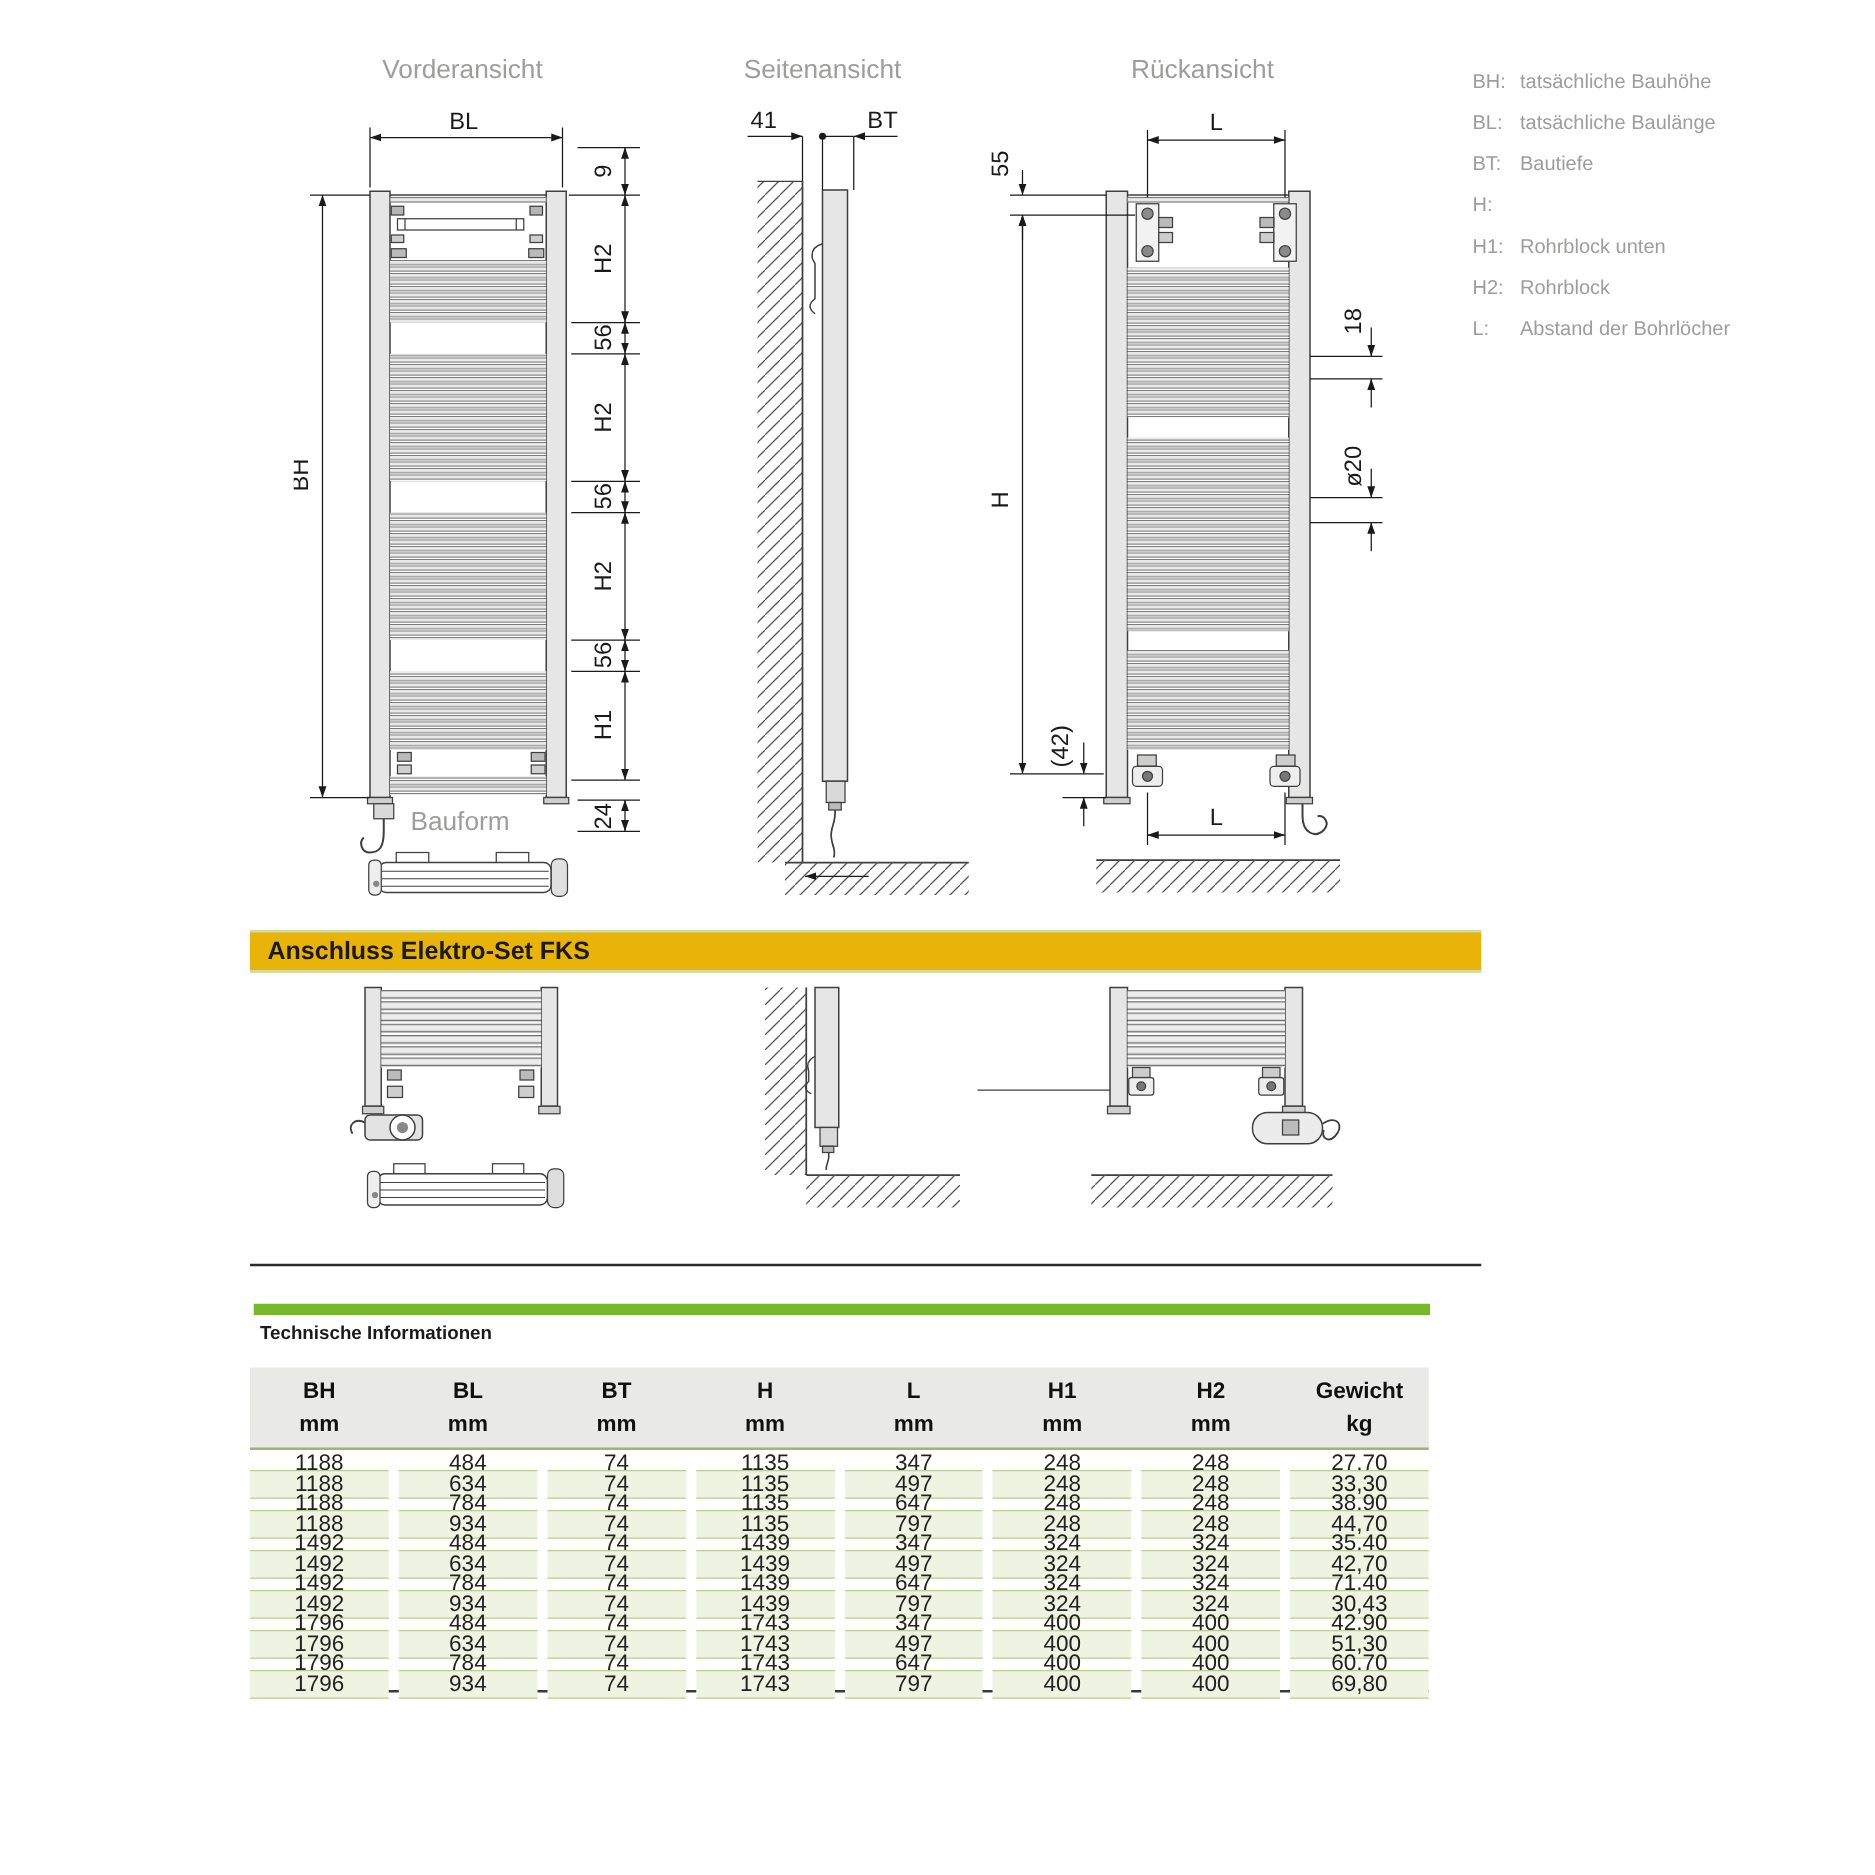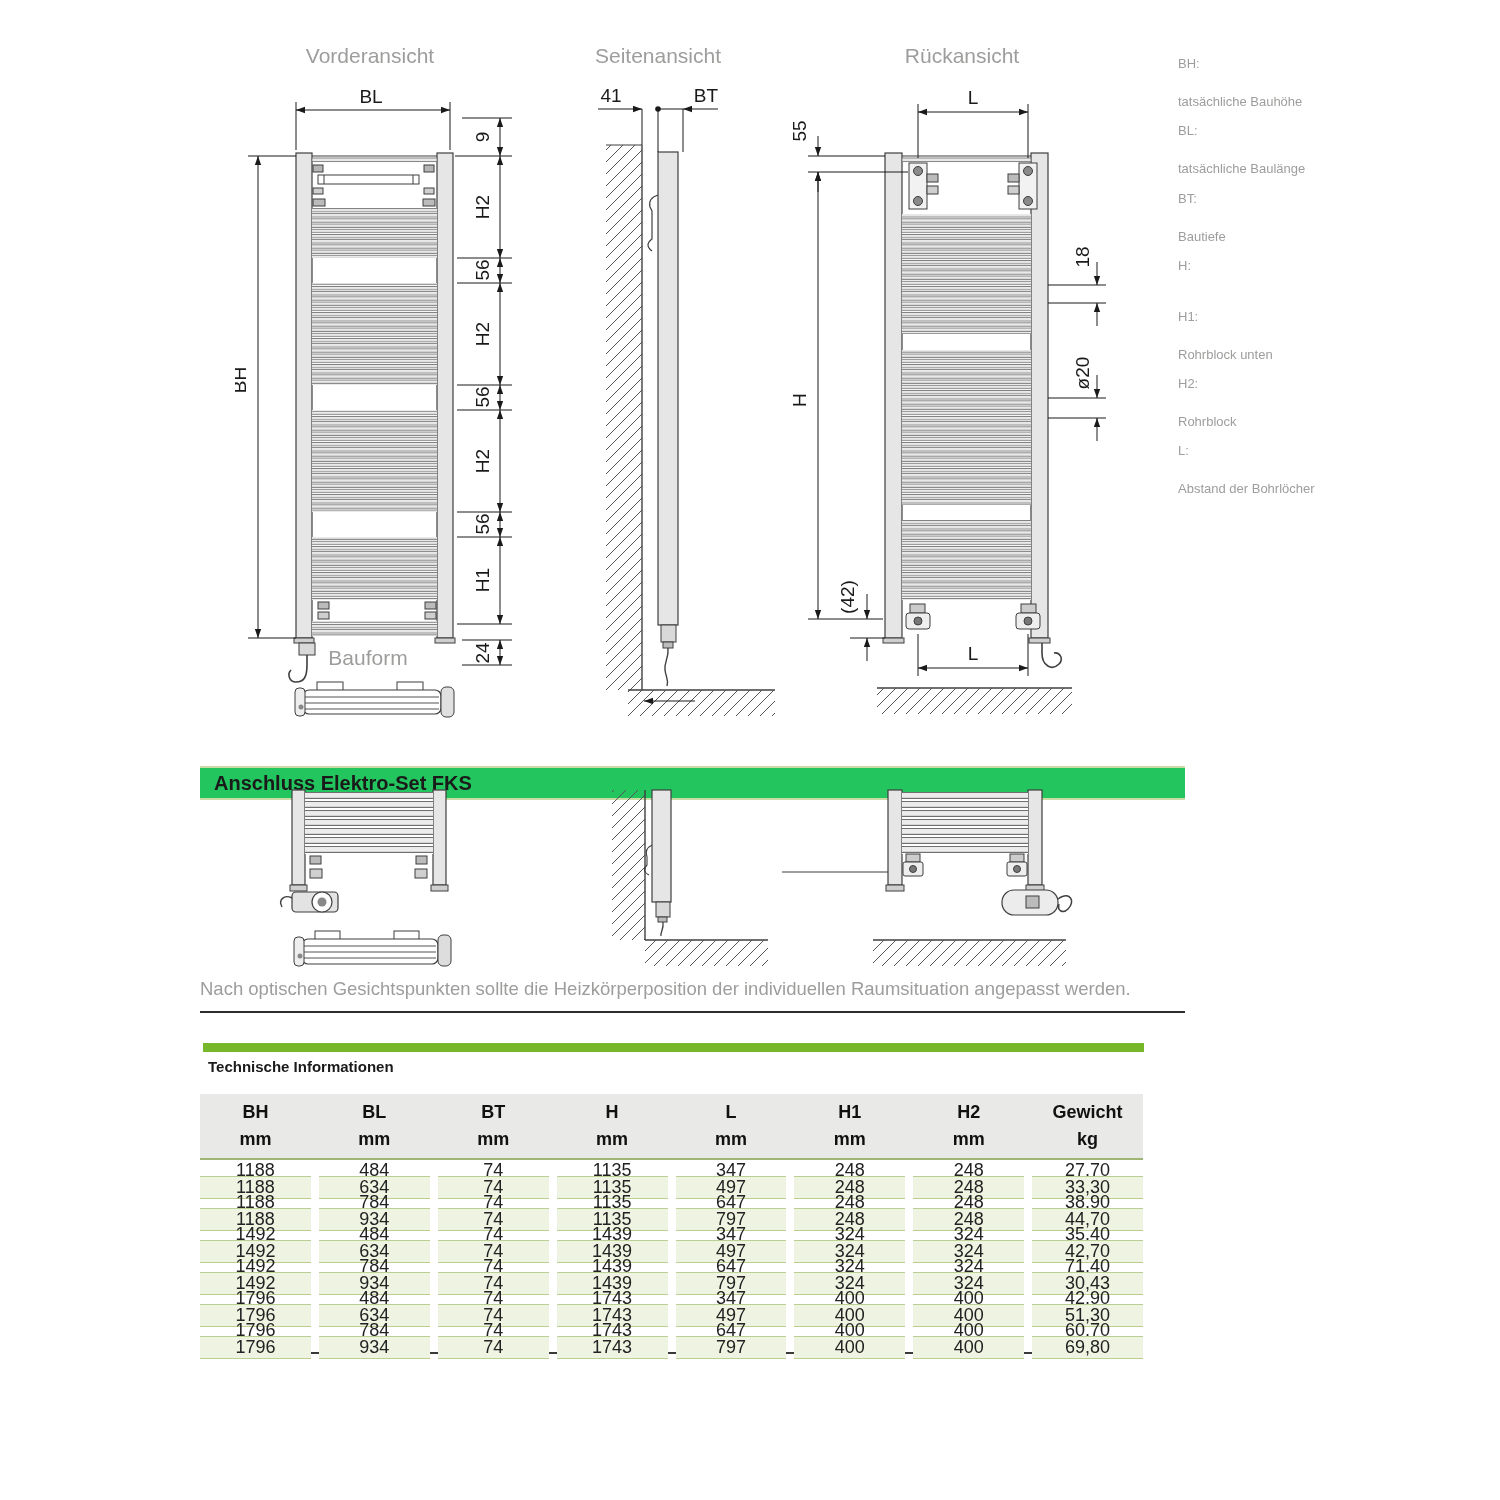--- a/index.html
+++ b/index.html
@@ -1,26 +1,26 @@
 <!DOCTYPE html>
 <html><head>
 <meta charset="utf-8">
 <style>
   html,body{margin:0;padding:0;background:#ffffff;}
   .canvas{position:relative;width:1500px;height:1500px;background:#fff;overflow:hidden;
           font-family:"Liberation Sans",sans-serif;color:#1a1a1a;}
   .vtitle{position:absolute;color:#9d9d9c;font-size:21px;text-align:center;}
   
   .legend{position:absolute;left:1178px;top:56px;width:300px;}
-  .lrow{display:flex;margin-bottom:13px;color:#9d9d9c;font-size:13px;line-height:1.25;flex-direction:column;}
+  .lrow{display:flex;margin-bottom:13px;color:#9d9d9c;font-size:16px;line-height:1.25;}
   .lkey{width:38px;flex:0 0 38px;}
   .ltext{flex:1;}
   
-  .secbar{position:absolute;left:200px;top:744px;width:985px;height:30px;background:#22c55e;
-          border-top:2px solid #cbdca6;border-bottom:2px solid #cbdca6;margin-top:22px;}
+  .secbar{position:absolute;left:200px;top:744px;width:985px;height:30px;background:#eab308;
+          border-top:2px solid #cbdca6;border-bottom:2px solid #cbdca6;}
   .secbar span{display:block;font-size:20px;font-weight:bold;color:#1a1a1a;padding-left:14px;line-height:30px;}
   .note{position:absolute;left:200px;top:978px;width:990px;font-size:18.5px;color:#9d9d9c;}
   .darkline{position:absolute;left:200px;top:1011px;width:985px;height:2px;background:#2c2c2b;}
   .greenbar{position:absolute;left:203px;top:1043px;width:941px;height:9px;background:#76b82a;}
   .tbl-title{position:absolute;left:208px;top:1058px;font-size:15px;font-weight:bold;color:#1a1a1a;}
   
   .tablewrap{position:absolute;left:200px;top:1094px;width:943px;}
   .thead{background:#e9e9e7;border-bottom:2px solid #9eb573;height:64px;
          display:grid;grid-template-columns:repeat(8,1fr);column-gap:8px;}
   .hcell{display:flex;flex-direction:column;justify-content:center;align-items:center;
@@ -347,21 +347,20 @@
       <rect x="886" y="885" width="18" height="6" fill="#cfcfcf" stroke-width="1"></rect>
       <rect x="1026" y="885" width="18" height="6" fill="#cfcfcf" stroke-width="1"></rect>
       <rect x="1002" y="890" width="56" height="25" rx="12" fill="#ececec"></rect>
       <rect x="1026" y="896" width="13" height="12" fill="#bbbbbb" stroke-width="1"></rect>
       <path d="M1058,899 c12,-8 18,2 10,10 c-5,5 -11,2 -9,-5" stroke-width="1.5"></path>
       <line x1="873" y1="940" x2="1066" y2="940" stroke-width="1.4"></line>
       <rect x="873" y="940" width="193" height="26" fill="url(#hatch)" stroke="none"></rect>
     </g>
   </svg>
 
-  <div class="note">Nach optischen Gesichtspunkten sollte die Heizkörperposition der individuellen Raumsituation angepasst werden.</div>
   <div class="darkline"></div>
   <div class="greenbar"></div>
   <div class="tbl-title">Technische Informationen</div>
 
   <div class="tablewrap">
     <div class="thead">
       <div class="hcell">
           <span>BH</span>
           <span>mm</span>
         </div>

